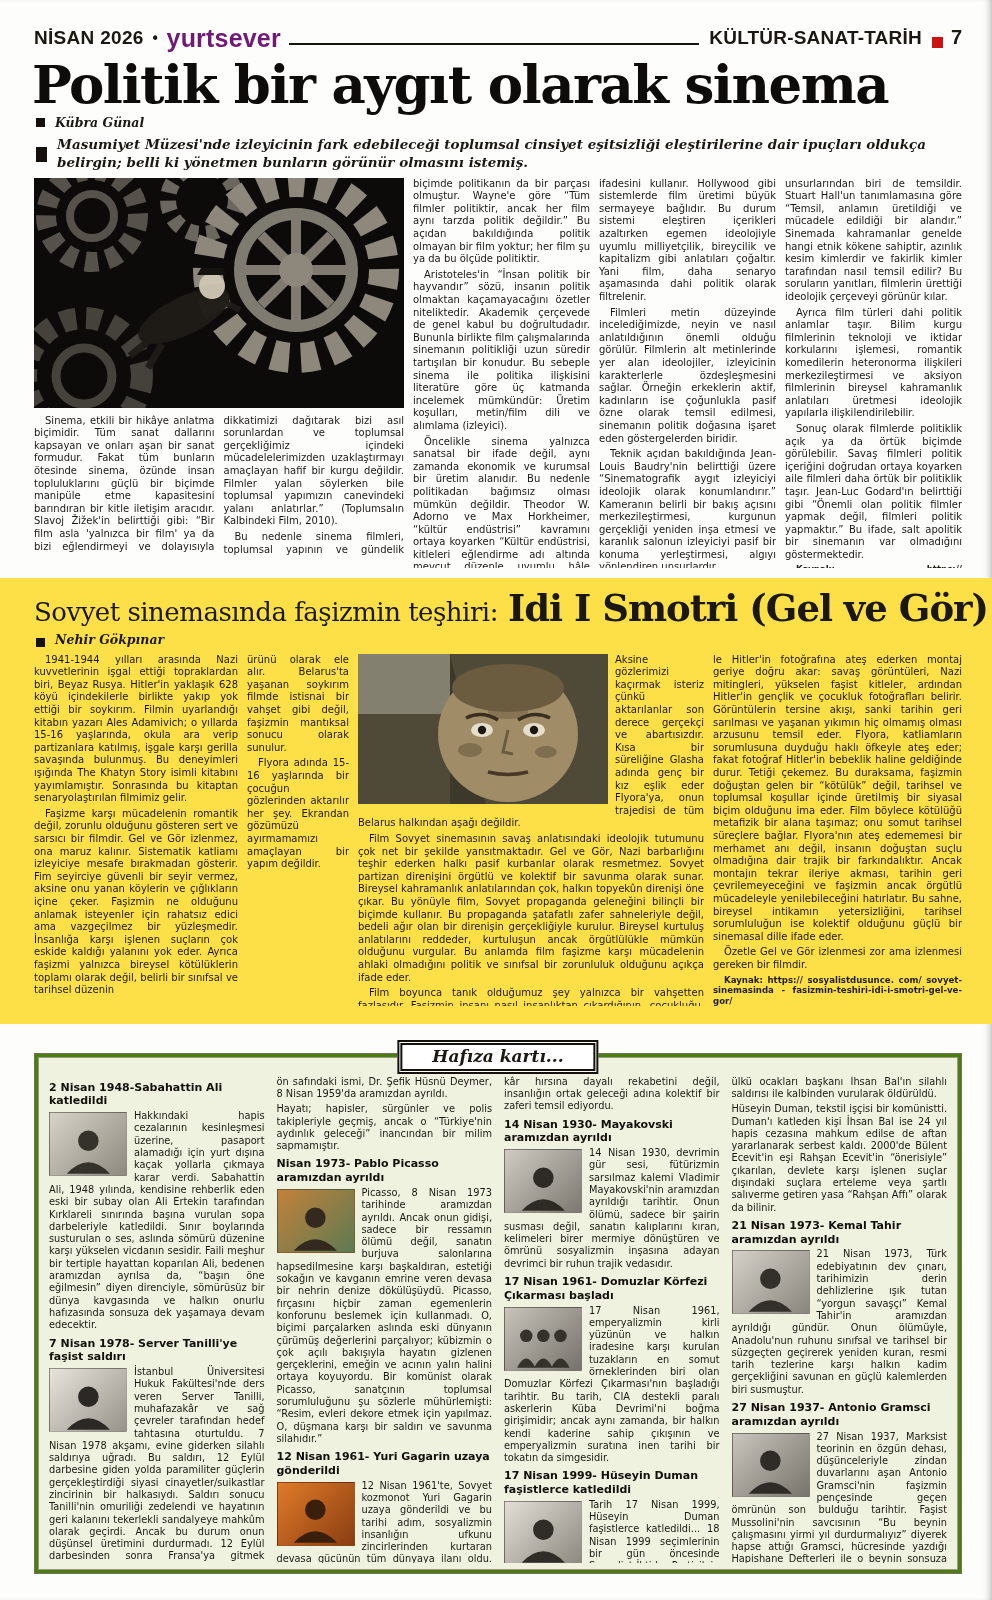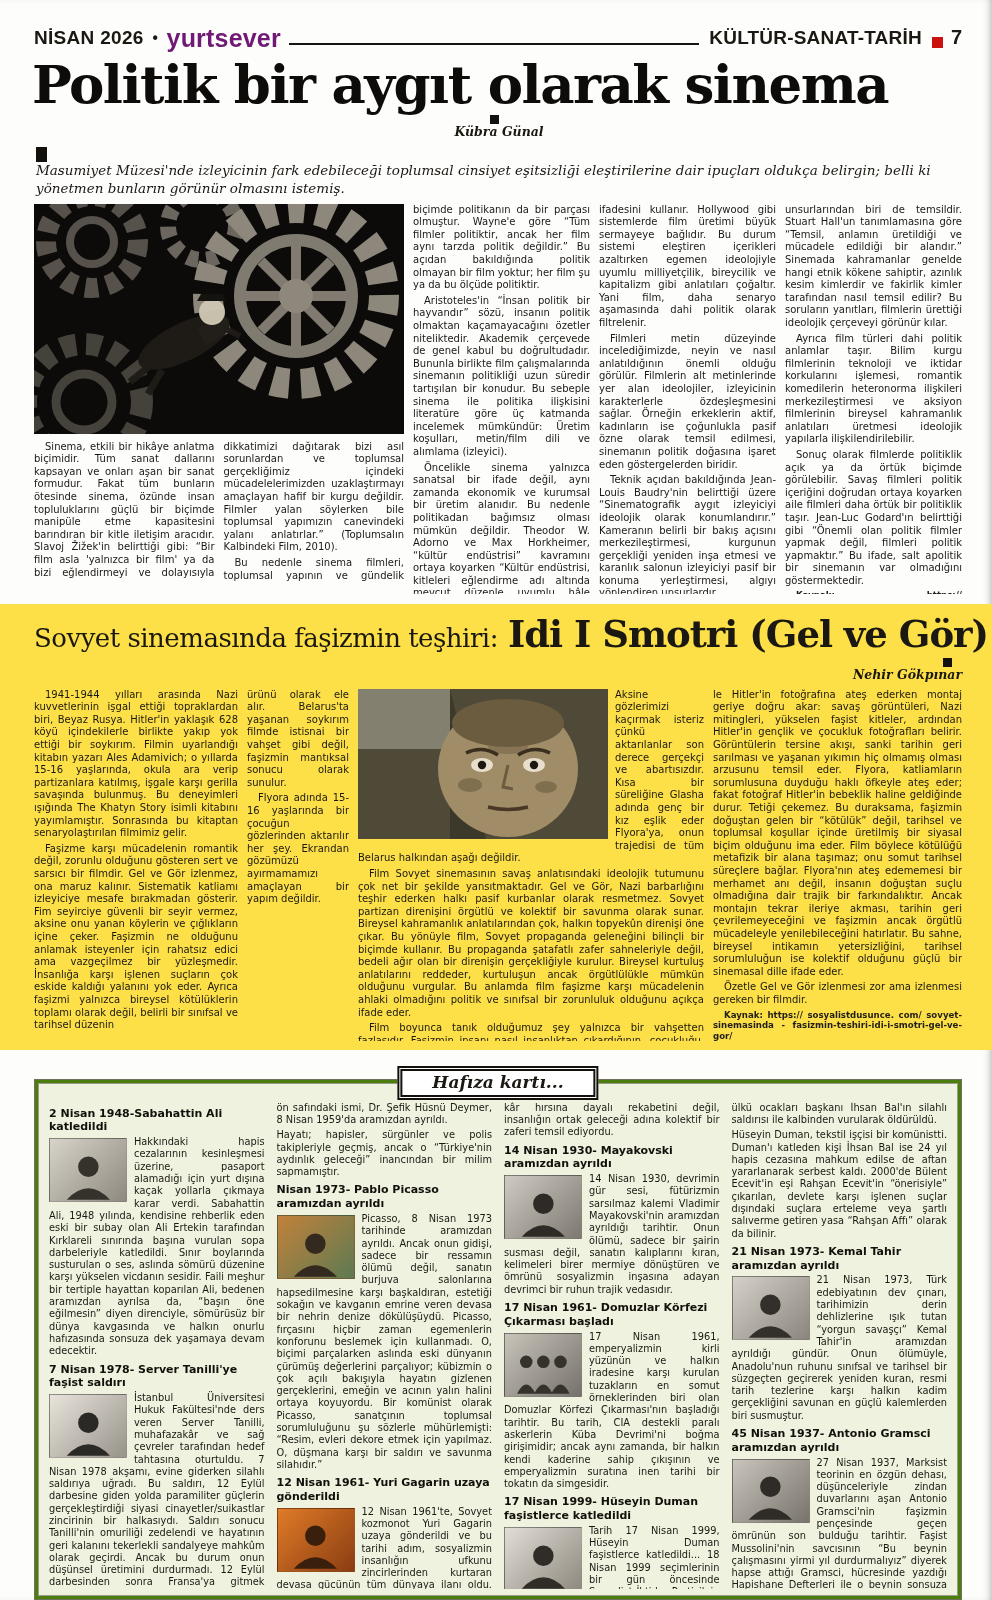--- a/index.html
+++ b/index.html
@@ -12,24 +12,24 @@
   .mast-dot{margin:0 7px;font-size:15px;line-height:20px;}
   .mast-logo{font-family:"Liberation Sans",sans-serif;font-weight:700;font-size:25px;line-height:22px;color:#701a75;letter-spacing:.2px;}
   .mast-rule{flex:1;border-bottom:2px solid #16140f;margin:0 10px 4px 8px;}
   .mast-section{font-family:"Liberation Sans",sans-serif;font-weight:700;font-size:19px;letter-spacing:.2px;}
   .redsq{width:11px;height:11px;background:#cc1111;display:inline-block;margin:0 8px 1px 10px;}
   .mast-page{font-family:"Liberation Sans",sans-serif;font-weight:700;font-size:20px;}
   
   .headline{margin:8px 28px 4px 32px;font-family:"DejaVu Serif",serif;font-weight:700;
             font-size:53px;line-height:1.02;letter-spacing:-1.5px;color:#0e0c08;}
   .byline{display:flex;align-items:center;margin:3px 30px 0 36px;
-          font-family:"DejaVu Serif",serif;font-style:italic;font-size:12.5px;font-weight:600;flex-direction:column;}
+          font-family:"DejaVu Serif",serif;font-style:italic;font-size:12.5px;font-weight:600;}
   .sq{width:9px;height:9px;background:#14110c;margin-right:10px;flex:none;}
-  .lead{display:flex;align-items:flex-start;margin:6px 30px 6px 36px;
-        font-family:"DejaVu Serif",serif;font-style:italic;font-weight:400;font-size:13.5px;line-height:1.32;flex-direction:column;}
+  .lead{display:flex;align-items:center;margin:6px 30px 6px 36px;
+        font-family:"DejaVu Serif",serif;font-style:italic;font-weight:700;font-size:13.5px;line-height:1.32;}
   .lead .sq{width:11px;height:15px;margin-top:2px;}
   .lead p{margin:0;}
   
   .a1{display:flex;gap:9px;margin:4px 30px 0 34px;height:390px;overflow:hidden;}
   .a1 .col{flex:1;overflow:hidden;}
   .a1-left{width:370px;flex:none;}
   .fig{margin:0;}
   .fig-gears{width:370px;height:230px;margin-bottom:7px;}
   .fig-gears svg{display:block;width:100%;height:100%;}
   .cols2{column-count:2;column-gap:9px;height:150px;overflow:hidden;}
@@ -272,21 +272,21 @@
           <div class="mcol">
             <p class="cont">ülkü ocakları başkanı İhsan Bal'ın silahlı saldırısı ile kalbinden vurularak öldürüldü.</p>
             <p class="cont">Hüseyin Duman, tekstil işçisi bir komünistti. Duman'ı katleden kişi İhsan Bal ise 24 yıl hapis cezasına mahkum edilse de aftan yararlanarak serbest kaldı. 2000'de Bülent Ecevit'in eşi Rahşan Ecevit'in “önerisiyle” çıkarılan, devlete karşı işlenen suçlar dışındaki suçlara erteleme veya şartlı salıverme getiren yasa “Rahşan Affı” olarak da bilinir.</p>
             <h4>21 Nisan 1973- Kemal Tahir aramızdan ayrıldı</h4>
             <p><span class="photo" style="background: linear-gradient(135deg, rgb(213, 208, 200), rgb(139, 134, 125)); color: rgb(51, 48, 43);">
                 <svg viewBox="0 0 48 44" aria-hidden="true">
                   <circle cx="24" cy="15" r="9" fill="currentColor"></circle>
                   <path d="M5 44 Q24 24 43 44 Z" fill="currentColor"></path>
                 </svg>
               </span>21 Nisan 1973, Türk edebiyatının dev çınarı, tarihimizin derin dehlizlerine ışık tutan “yorgun savaşçı” Kemal Tahir'in aramızdan ayrıldığı gündür. Onun ölümüyle, Anadolu'nun ruhunu sınıfsal ve tarihsel bir süzgeçten geçirerek yeniden kuran, resmi tarih tezlerine karşı halkın kadim gerçekliğini savunan en güçlü kalemlerden biri susmuştur.</p>
-            <h4>45 Nisan 1937- Antonio Gramsci aramızdan ayrıldı</h4>
+            <h4>27 Nisan 1937- Antonio Gramsci aramızdan ayrıldı</h4>
             <p><span class="photo" style="background: linear-gradient(135deg, rgb(202, 197, 188), rgb(120, 115, 107)); color: rgb(47, 44, 39);">
                 <svg viewBox="0 0 48 44" aria-hidden="true">
                   <circle cx="24" cy="15" r="9" fill="currentColor"></circle>
                   <path d="M5 44 Q24 24 43 44 Z" fill="currentColor"></path>
                 </svg>
               </span>27 Nisan 1937, Marksist teorinin en özgün dehası, düşünceleriyle zindan duvarlarını aşan Antonio Gramsci'nin faşizmin pençesinde geçen ömrünün son bulduğu tarihtir. Faşist Mussolini'nin savcısının “Bu beynin çalışmasını yirmi yıl durdurmalıyız” diyerek hapse attığı Gramsci, hücresinde yazdığı Hapishane Defterleri ile o beynin sonsuza dek çalışmasını sağlamıştır.</p>
           </div>
         </div>
     </div>
   </section>

